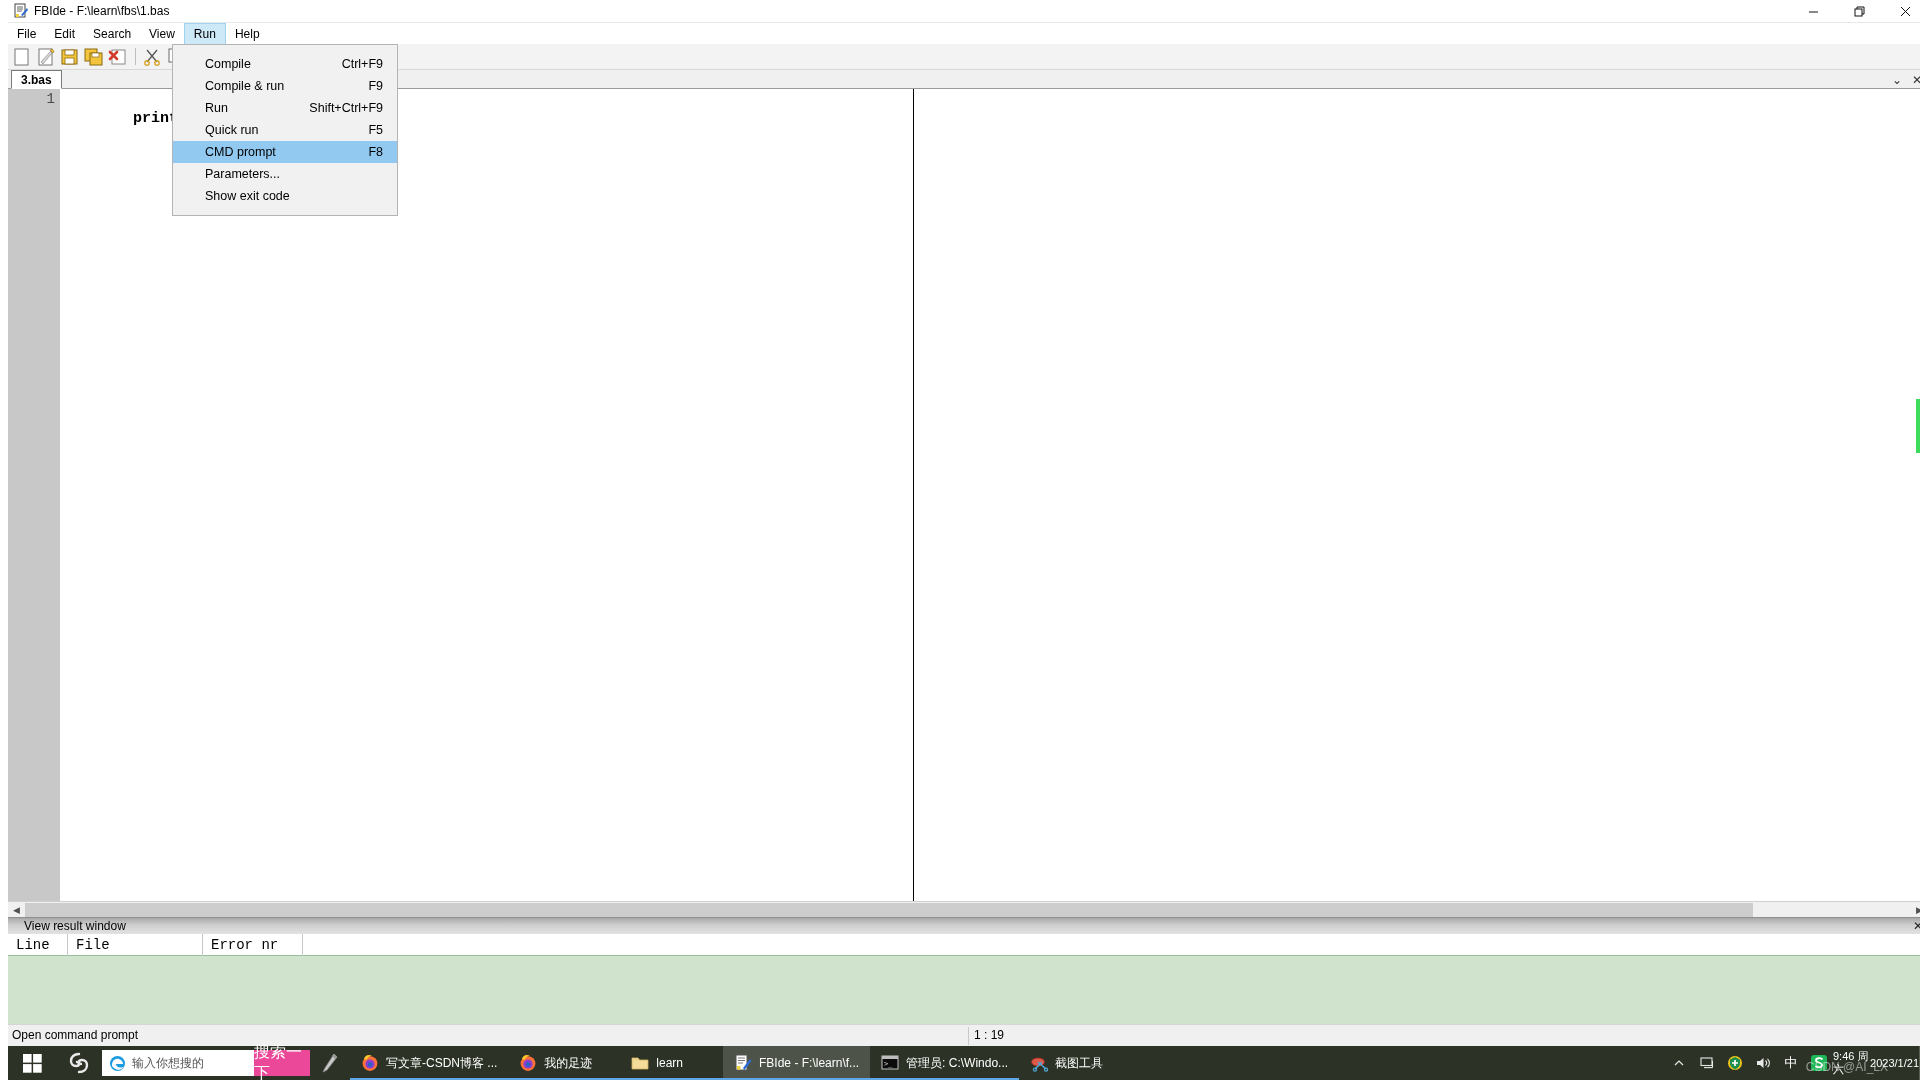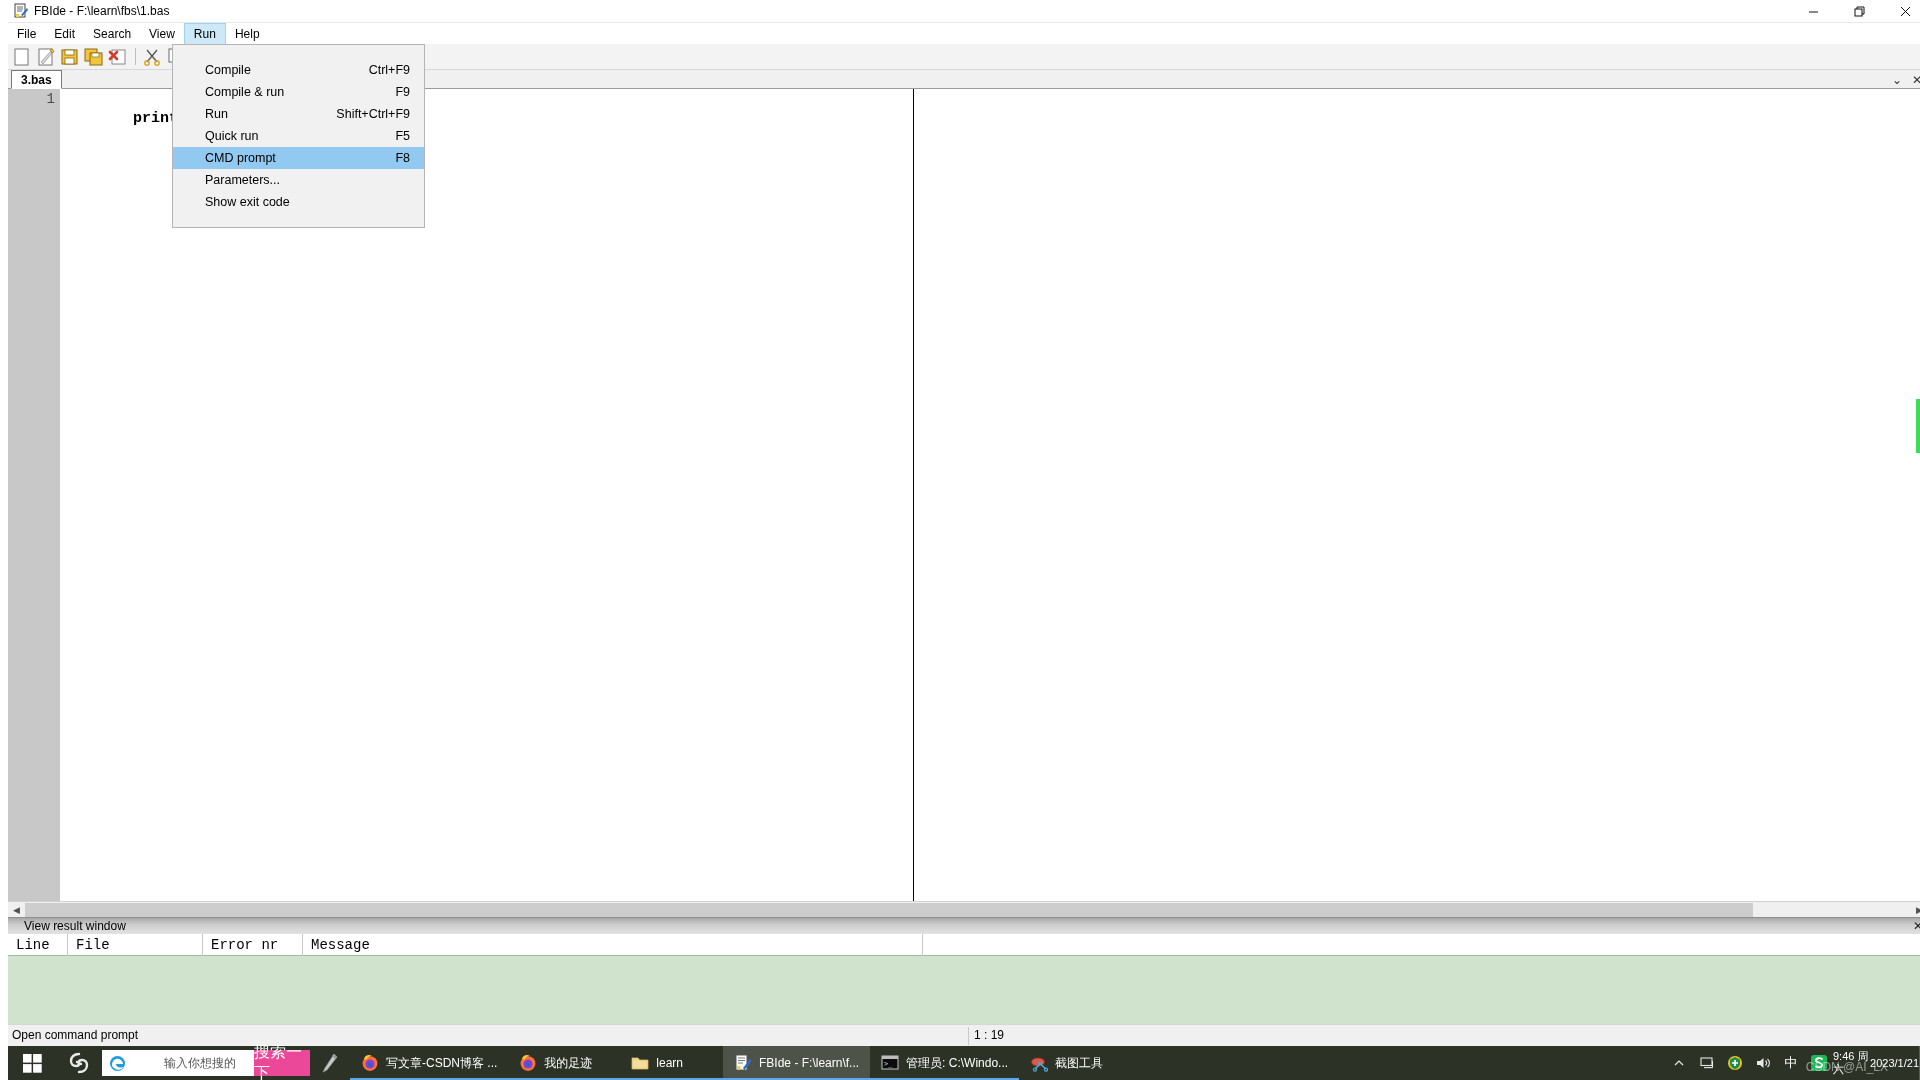--- a/index.html
+++ b/index.html
@@ -154,21 +154,21 @@
     position: absolute; left: 0; top: 1046px; width: 1920px; height: 34px;
     background: #2c3326;
     display: flex; align-items: stretch;
   }
   .tb-start {
     width: 48px; display: flex; align-items: center; justify-content: center;
   }
   .tb-sogou { width: 46px; display: flex; align-items: center; justify-content: center; }
   .tb-searchbox {
     width: 208px; height: 26px; margin: 4px 0 4px 0; background: #ffffff;
-    display: flex; align-items: center; position: relative; gap: 32px;
+    display: flex; align-items: center; position: relative;
   }
   .tb-searchbox .se-icon { width: 22px; display: flex; align-items: center; justify-content: center; margin-left: 4px; }
   .tb-searchbox .se-text { font-size: 12px; color: #555; margin-left: 4px; white-space: nowrap; }
   .tb-searchbtn {
     position: absolute; right: 0; top: 0; height: 26px; width: 56px;
     background: #ec4899; color: #fff; font-size: 16px;
     display: flex; align-items: center; justify-content: center;
   }
   .tb-pen { width: 40px; display: flex; align-items: center; justify-content: center; }
   .tb-item {
@@ -191,23 +191,23 @@
     position: relative;
   }
   .tray .showdesk { width: 9px; height: 34px; border-left: 1px solid #5a5f52; }
   .wm {
     position: absolute; right: 40px; bottom: 6px; font-size: 12px;
     color: rgba(235,235,235,0.55); white-space: nowrap; pointer-events: none;
   }
 
   
   .dropdown {
-    position: absolute; left: 164px; top: 44px; width: 253px;
+    position: absolute; left: 164px; top: 44px; width: 226px;
     background: #f1f1f1; border: 1px solid #b4b4b4;
-    padding: 14px 0; z-index: 50;
+    padding: 8px 0; z-index: 50;
     font-size: 12.5px; color: #000;
   }
   .dd-item {
     height: 22px; display: flex; align-items: center; position: relative;
     padding-left: 32px; padding-right: 14px; white-space: nowrap;
   }
   .dd-item.hl { background: #91c9f0; }
   .dd-item .dd-label { line-height: 1; }
   .dd-item .dd-key { position: absolute; right: 14px; line-height: 1; }
 </style>
@@ -361,23 +361,20 @@
   <div class="result-cols">
     <div class="rc" style="width:60px;">
         <span>Line</span>
       </div>
     <div class="rc" style="width:135px;">
         <span>File</span>
       </div>
     <div class="rc" style="width:100px;">
         <span>Error nr</span>
       </div>
-    <div class="rc" style="width:620px;">
-        <span>Message</span>
-      </div>
   </div>
   <div class="result-body"></div>
 
   <div class="statusbar">
     <span class="sb-msg">Open command prompt</span>
     <span class="sb-sep"></span>
     <span class="sb-pos">1 : 19</span>
   </div>
 
   <div class="dropdown">

